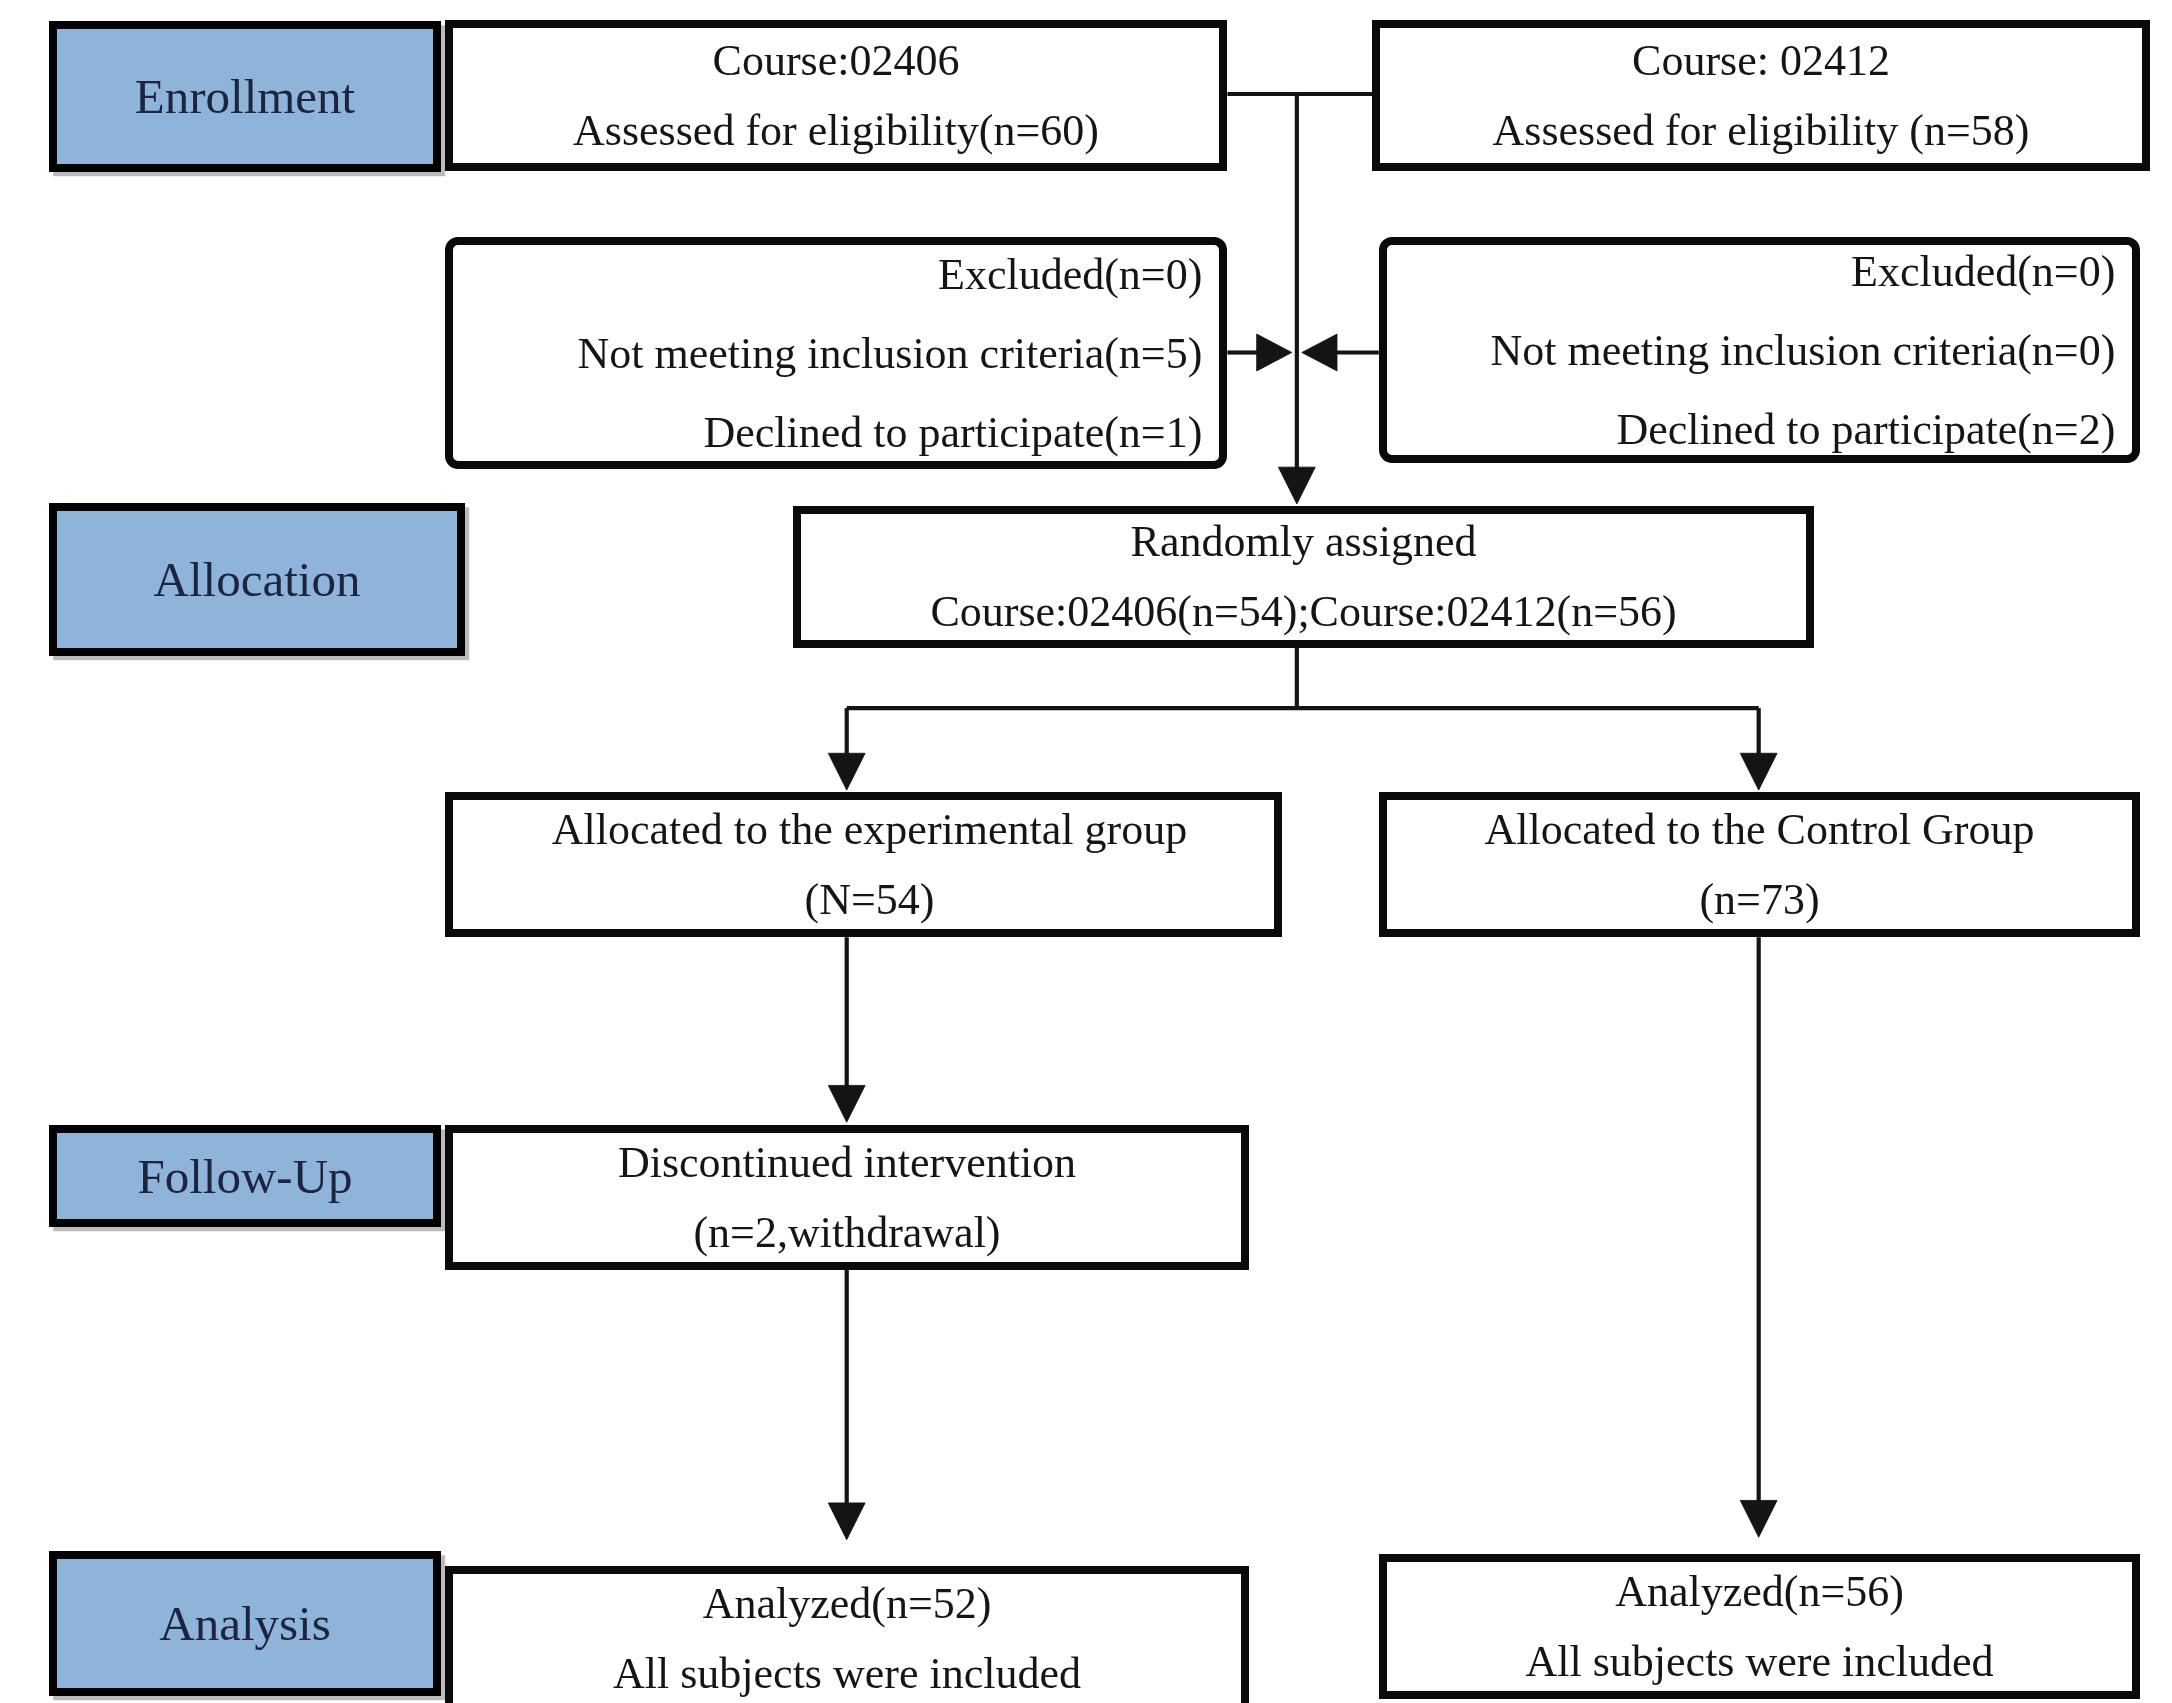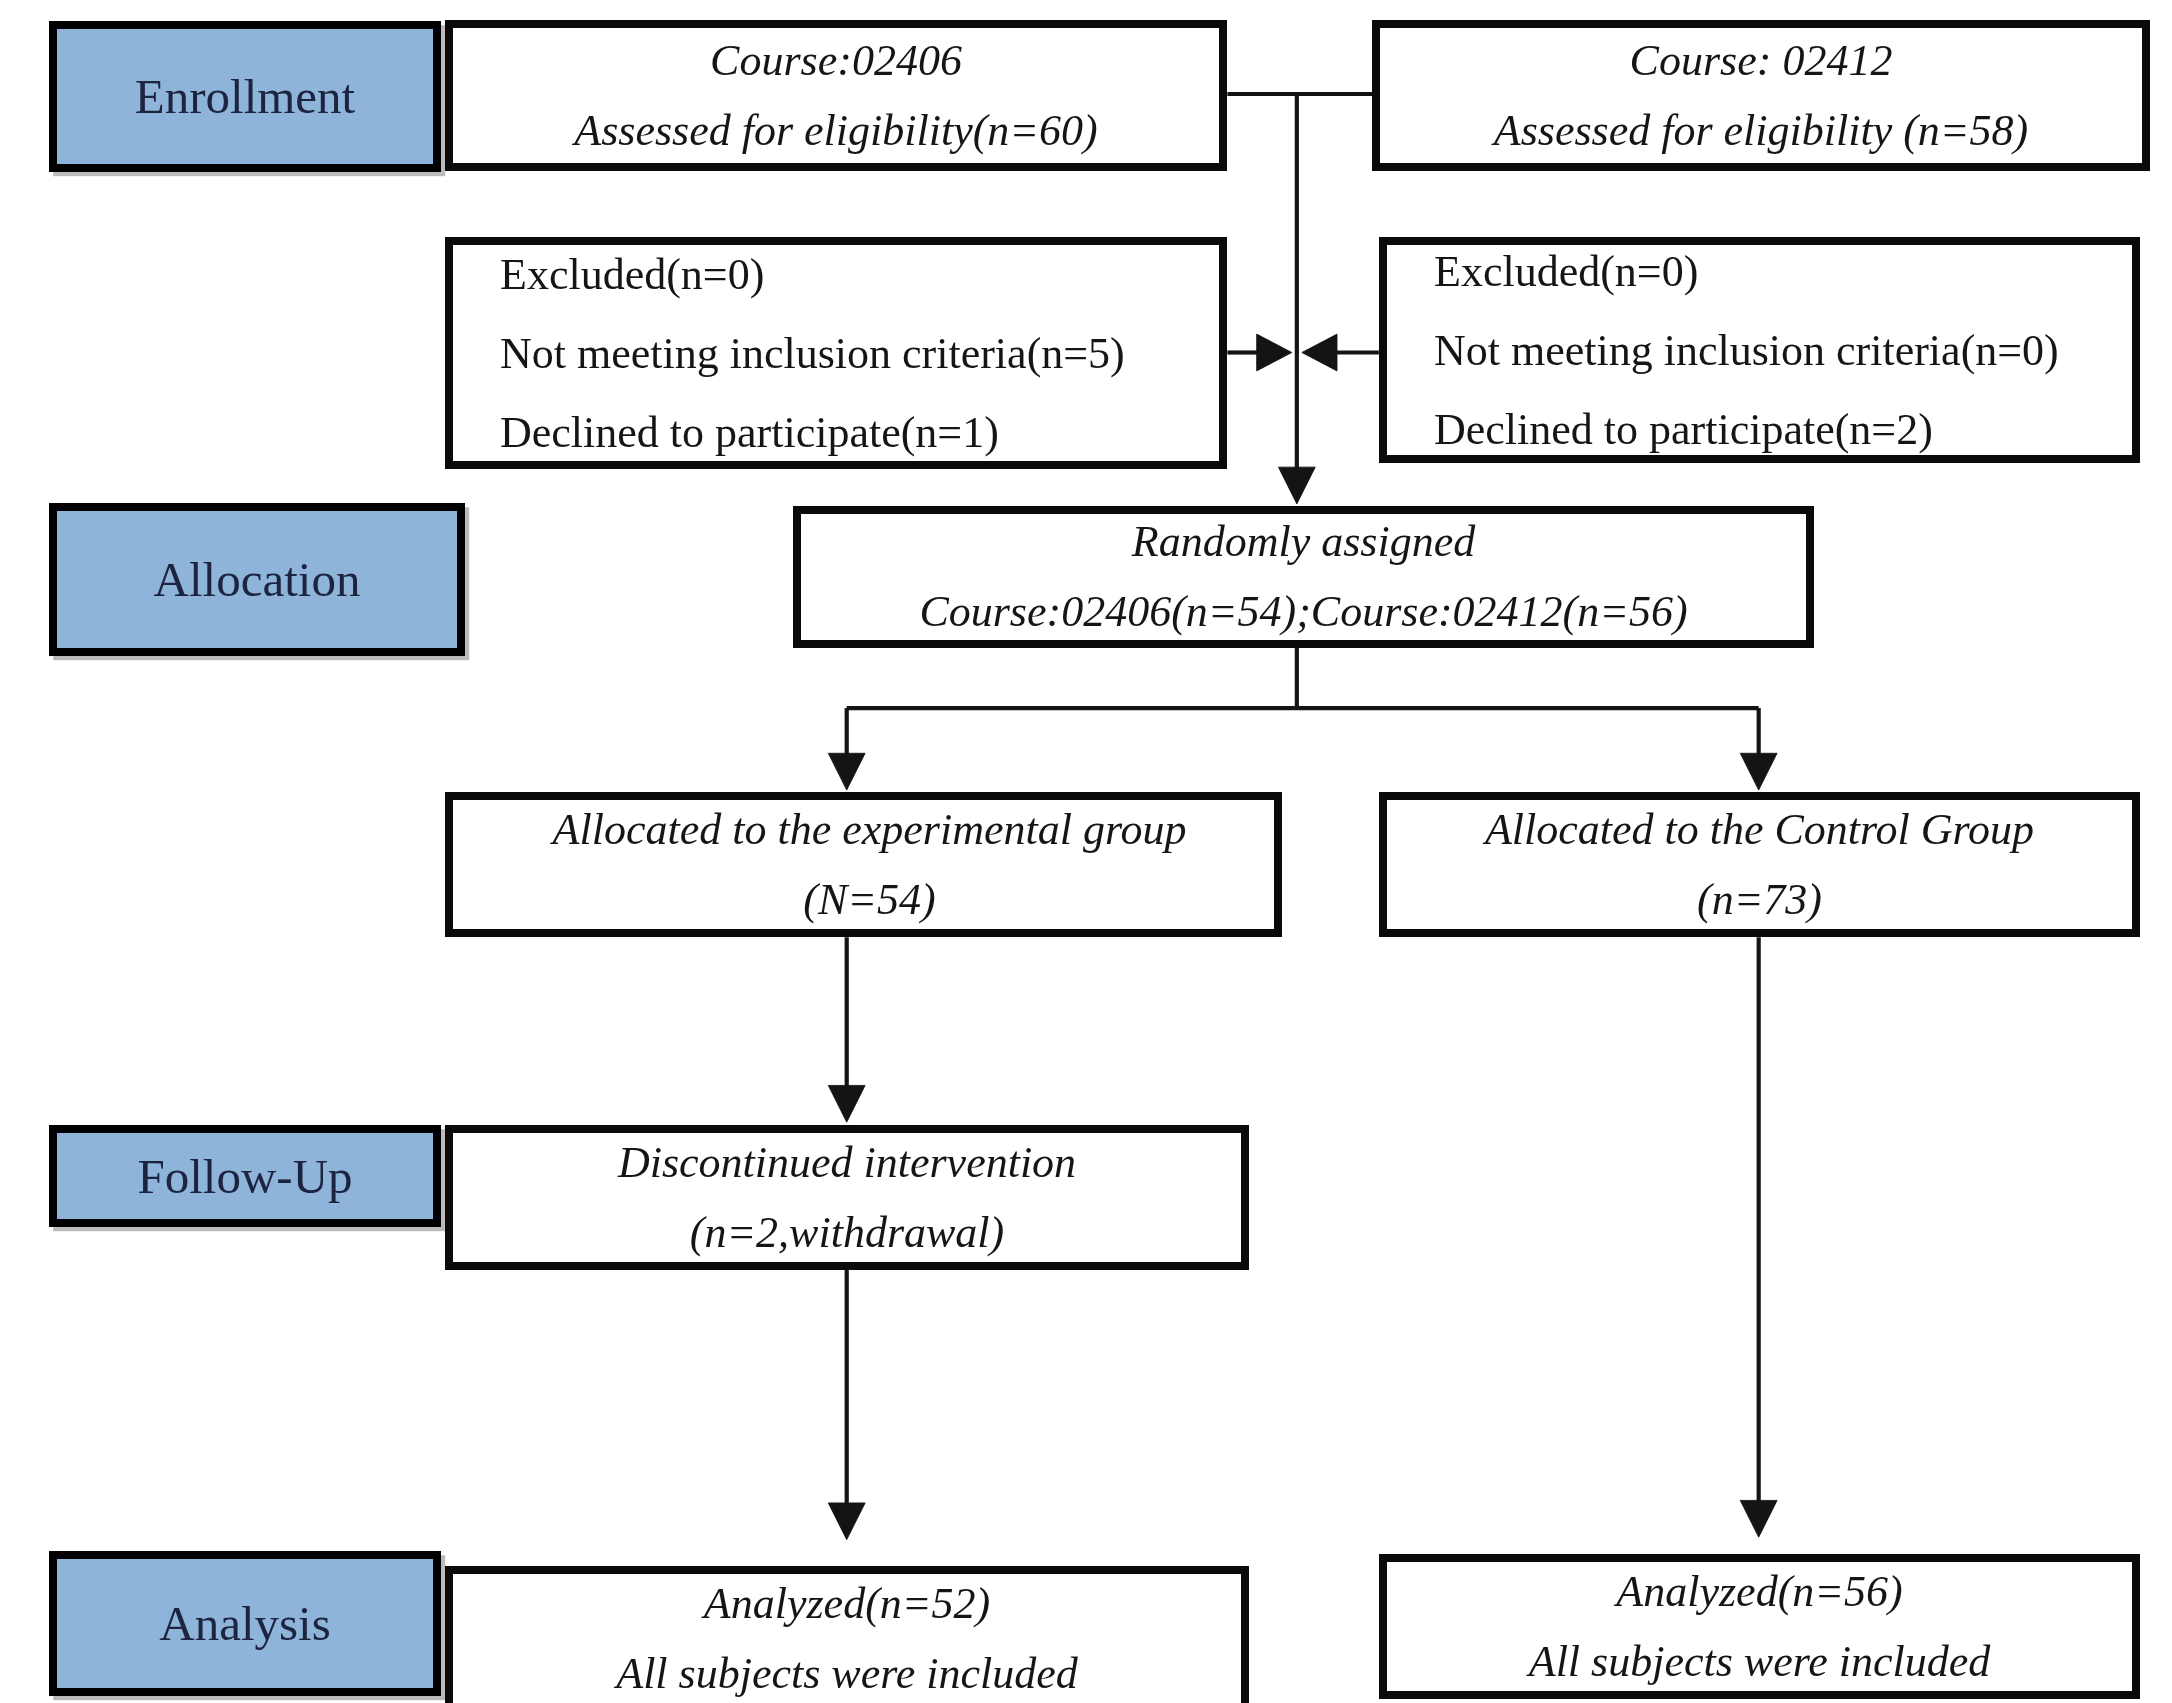--- a/index.html
+++ b/index.html
@@ -33,22 +33,22 @@
     box-shadow: 4.2px 4.2px 0 rgba(60,60,60,0.35);
     margin-left: 21px;
   }
   .box {
     background: #ffffff;
     border: 8.4px solid var(--box-border, #0a0a0a);
     color: var(--box-text, #151515);
     font-size: 44px;
   }
   .box.center { align-items: center; text-align: center; }
-  .box.center .line { line-height: 70px; font-style: italic; }
-  .box.leftalign { align-items: flex-start; text-align: left; padding-left: 47px; padding-right: 16.7px; }
+  .box.center .line { line-height: 70px; }
+  .box.leftalign { align-items: flex-end; text-align: left; padding-left: 47px; padding-right: 16.7px; border-radius: 13px; }
   .box.leftalign .line { line-height: 79px; }
   .line { white-space: nowrap; }
 </style>
 </head>
 <body>
 
 <div id="canvas">
 
   <svg id="connector-layer" viewBox="0 0 2596 2036" xmlns="http://www.w3.org/2000/svg">
     <g stroke="#141414" stroke-width="5" fill="none">

